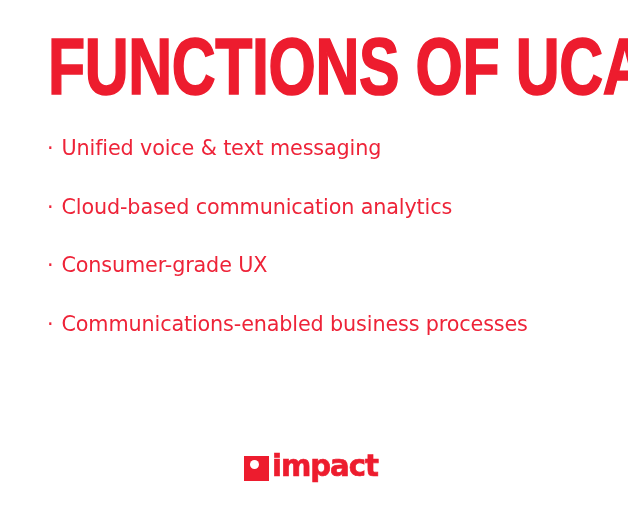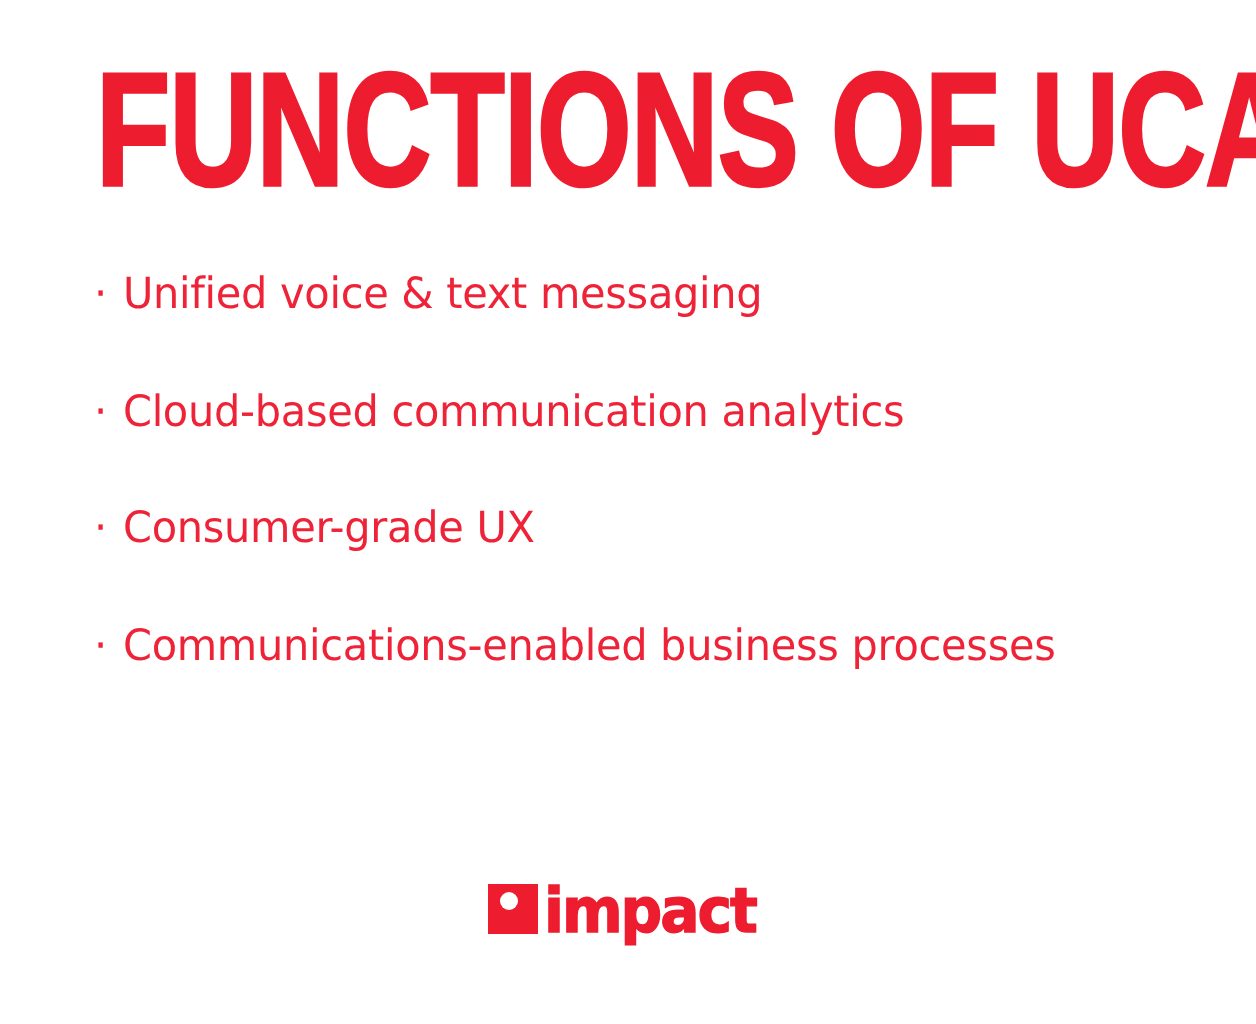--- a/index.html
+++ b/index.html
@@ -91,21 +91,21 @@
   }
 
   
   .logo {
     position: absolute;
     left: 0;
     right: 0;
     top: 441px;
     height: 40px;
     display: flex;
-    align-items: flex-start;
+    align-items: flex-end;
     justify-content: center;
     gap: 2px;
   }
   .logo-mark {
     position: relative;
     width: 25px;
     height: 25px;
     background: #ED1C2E;
     flex: 0 0 auto;
     margin-right: 1px;

